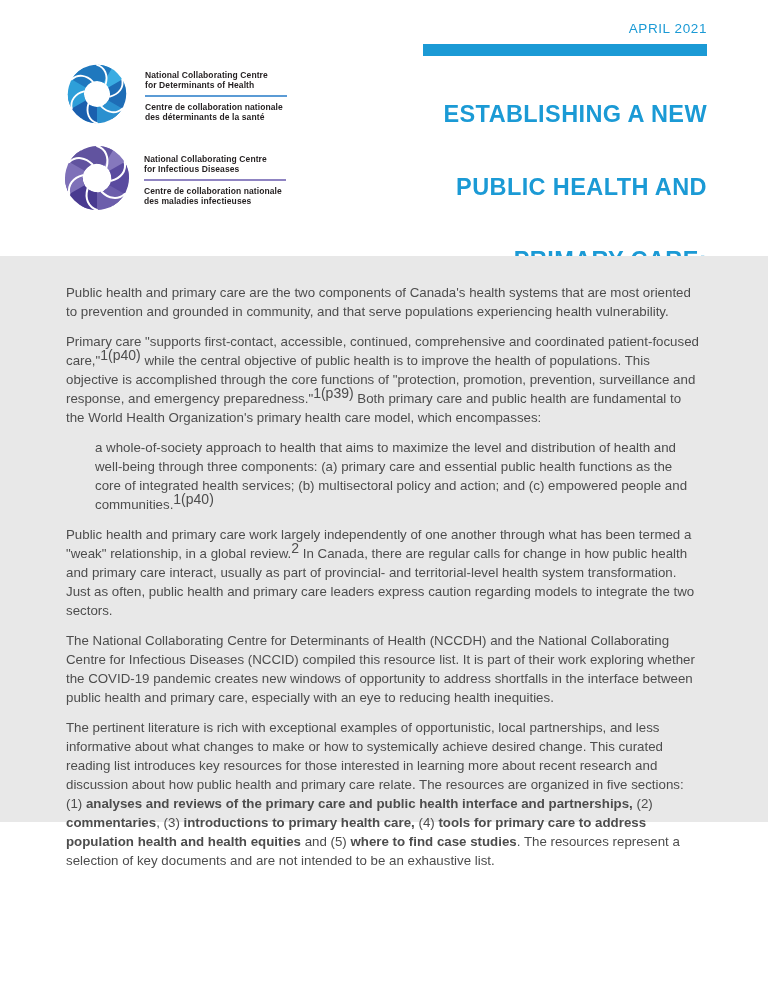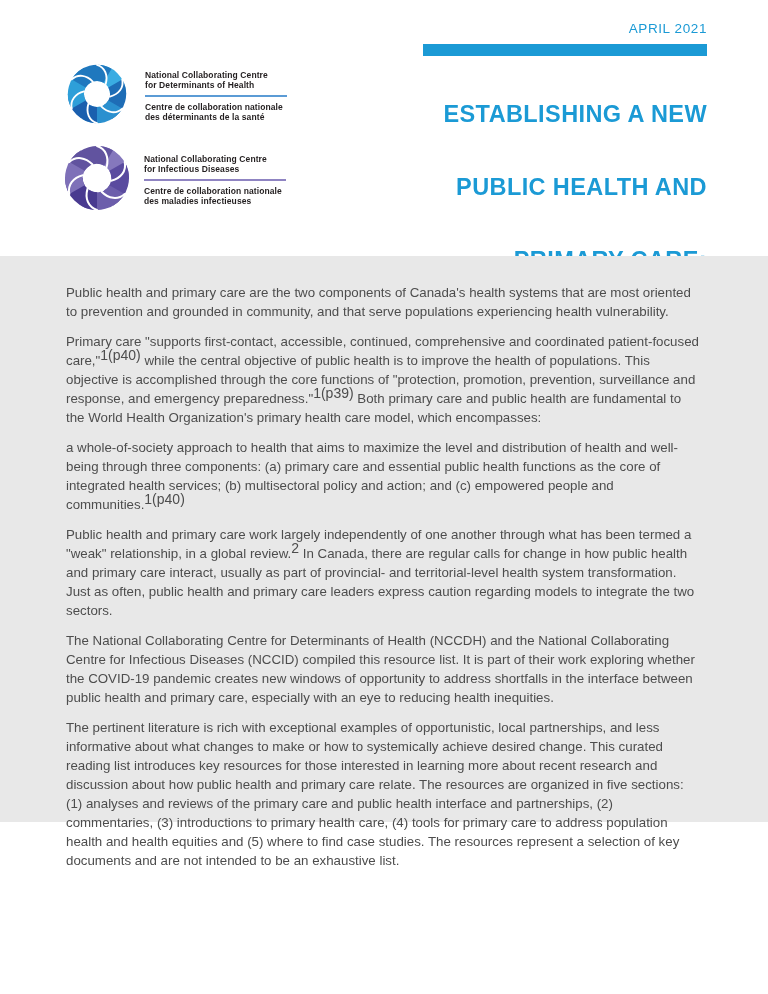--- a/index.html
+++ b/index.html
@@ -31,23 +31,23 @@
   .title span { display:block;margin-top:44px; }
 
   
   .content {
     position:absolute; top:256px; left:0; width:768px; height:566px;
     background:var(--band_bg); box-sizing:border-box;
     padding:27px 65px 0 66px;
     color:var(--body_text); font-size:13.3px; line-height:19px;
   }
   .para { margin:0 0 11px 0; }
-  .para.quote { margin-right:8px; margin-bottom:11px; }
+  .para.quote { margin-left:29px; margin-right:8px; margin-bottom:11px; }
   .para sup { font-size:14px; line-height:0; vertical-align:super; letter-spacing:0; }
-  .para b { font-weight:normal; }
+  .para b { font-weight:bold; }
 </style>
 </head>
 <body>
 
 <div class="page">
 
   <div class="header">
 
     <div class="logo" id="logo-nccdh">
       <svg class="swirl" viewBox="0 0 100 100" aria-hidden="true">

